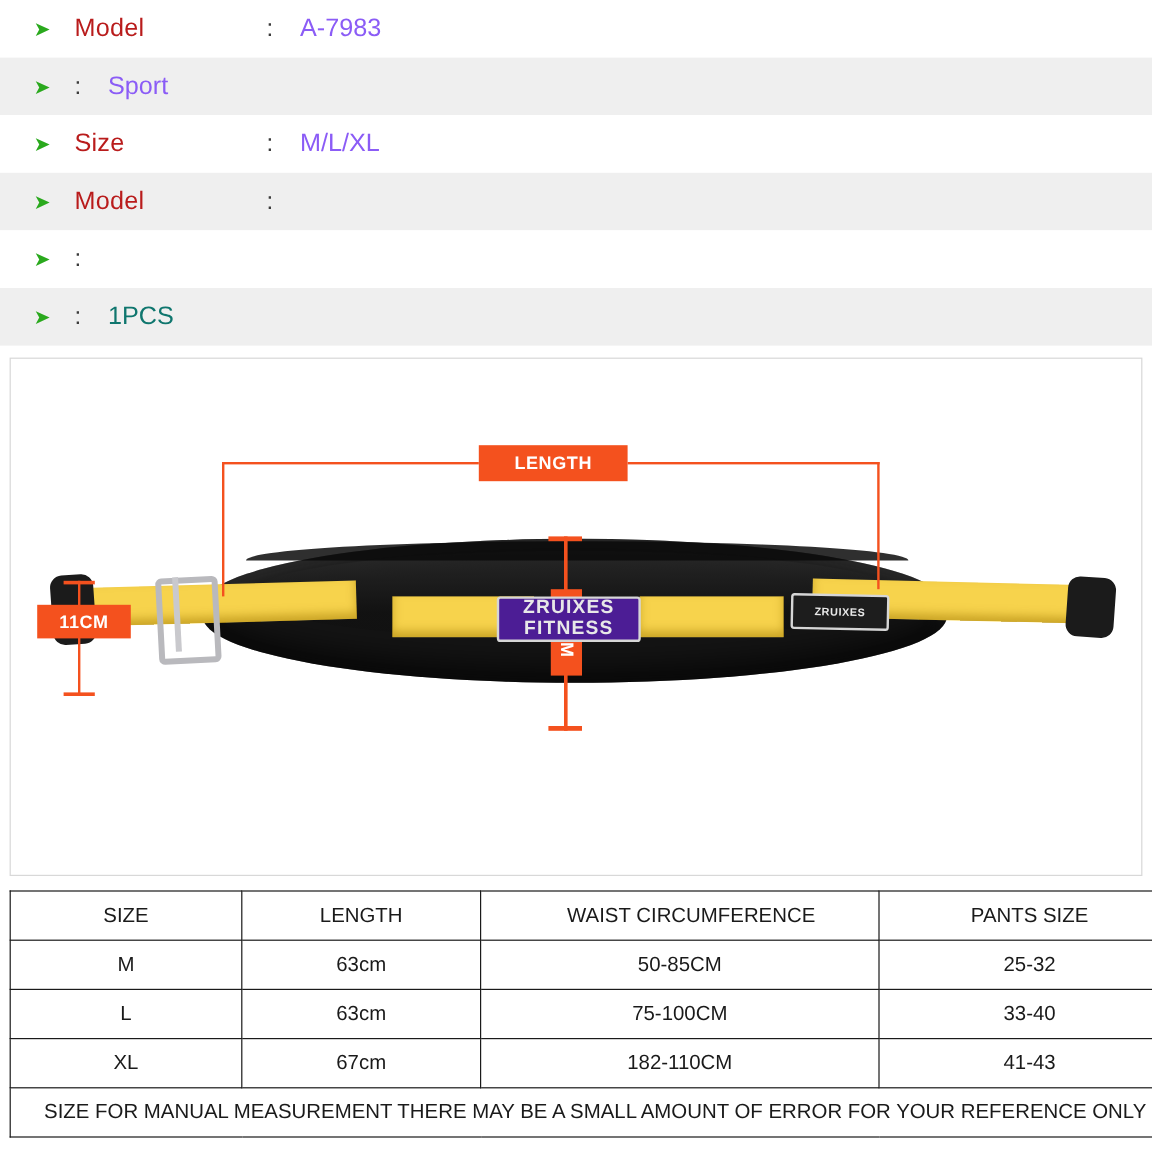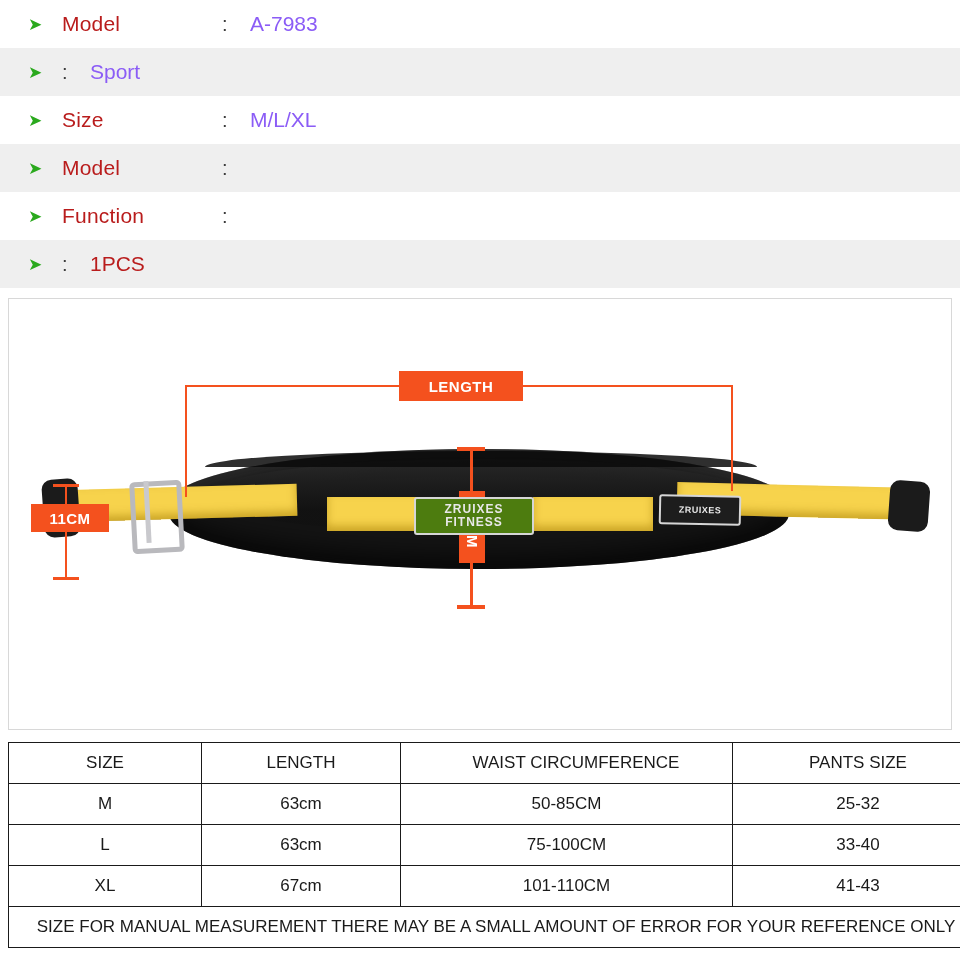--- a/index.html
+++ b/index.html
@@ -46,21 +46,21 @@
   .spec-colon {
     width: 28px;
     font-size: 20px;
     color: #3b3b3b;
   }
   .spec-value {
     font-size: 21px;
     color: #8b5cf6;
   }
   .spec-value.highlight {
-    color: #b91c1c;
+    color: #0f766e;
   }
 
   
   .image-panel {
     position: relative;
     margin: 10px 8px 0 8px;
     width: 944px;
     height: 432px;
     border: 1px solid #d8d8d8;
     background: #ffffff;
@@ -188,28 +188,28 @@
     left: 136px; top: 182px;
     width: 5px; height: 62px;
     background: #c9c9cd;
     transform: rotate(-3deg);
     z-index: 5;
   }
   .belt-logo {
     position: absolute;
     left: 405px; top: 198px;
     width: 116px; height: 34px;
-    background: #4d7c0f;
+    background: #4c1d95;
     border: 2px solid #d6d6d6;
     border-radius: 3px;
     display: flex;
     align-items: center;
     justify-content: center;
     color: #e8e8e8;
-    font-size: 12px;
+    font-size: 16px;
     font-weight: bold;
     letter-spacing: 1px;
     z-index: 7;
     overflow: hidden;
     text-align: center;
     line-height: 1.05;
   }
   .belt-logo2 {
     position: absolute;
     left: 650px; top: 196px;
@@ -294,21 +294,20 @@
   </div>
 
   <div class="spec-row alt">
     <span class="spec-arrow">➤</span>
     <span class="spec-label">Model</span>
     <span class="spec-colon">:</span>
   </div>
 
   <div class="spec-row">
     <span class="spec-arrow">➤</span>
-    <span class="spec-label">Function</span>
     <span class="spec-colon">:</span>
   </div>
 
   <div class="spec-row alt">
     <span class="spec-arrow">➤</span>
     <span class="spec-colon">:</span>
     <span class="spec-value highlight">1PCS</span>
   </div>
 
 </div>
@@ -368,21 +367,21 @@
       </tr>
       <tr>
         <td>L</td>
         <td>63cm</td>
         <td>75-100CM</td>
         <td>33-40</td>
       </tr>
       <tr>
         <td>XL</td>
         <td>67cm</td>
-        <td>101-110CM</td>
+        <td>182-110CM</td>
         <td>41-43</td>
       </tr>
       <tr class="note-row">
         <td colspan="4">SIZE FOR MANUAL MEASUREMENT THERE MAY BE A SMALL AMOUNT OF ERROR FOR YOUR REFERENCE ONLY</td>
       </tr>
     </tbody>
   </table>
 </div>
 
 </body></html>

